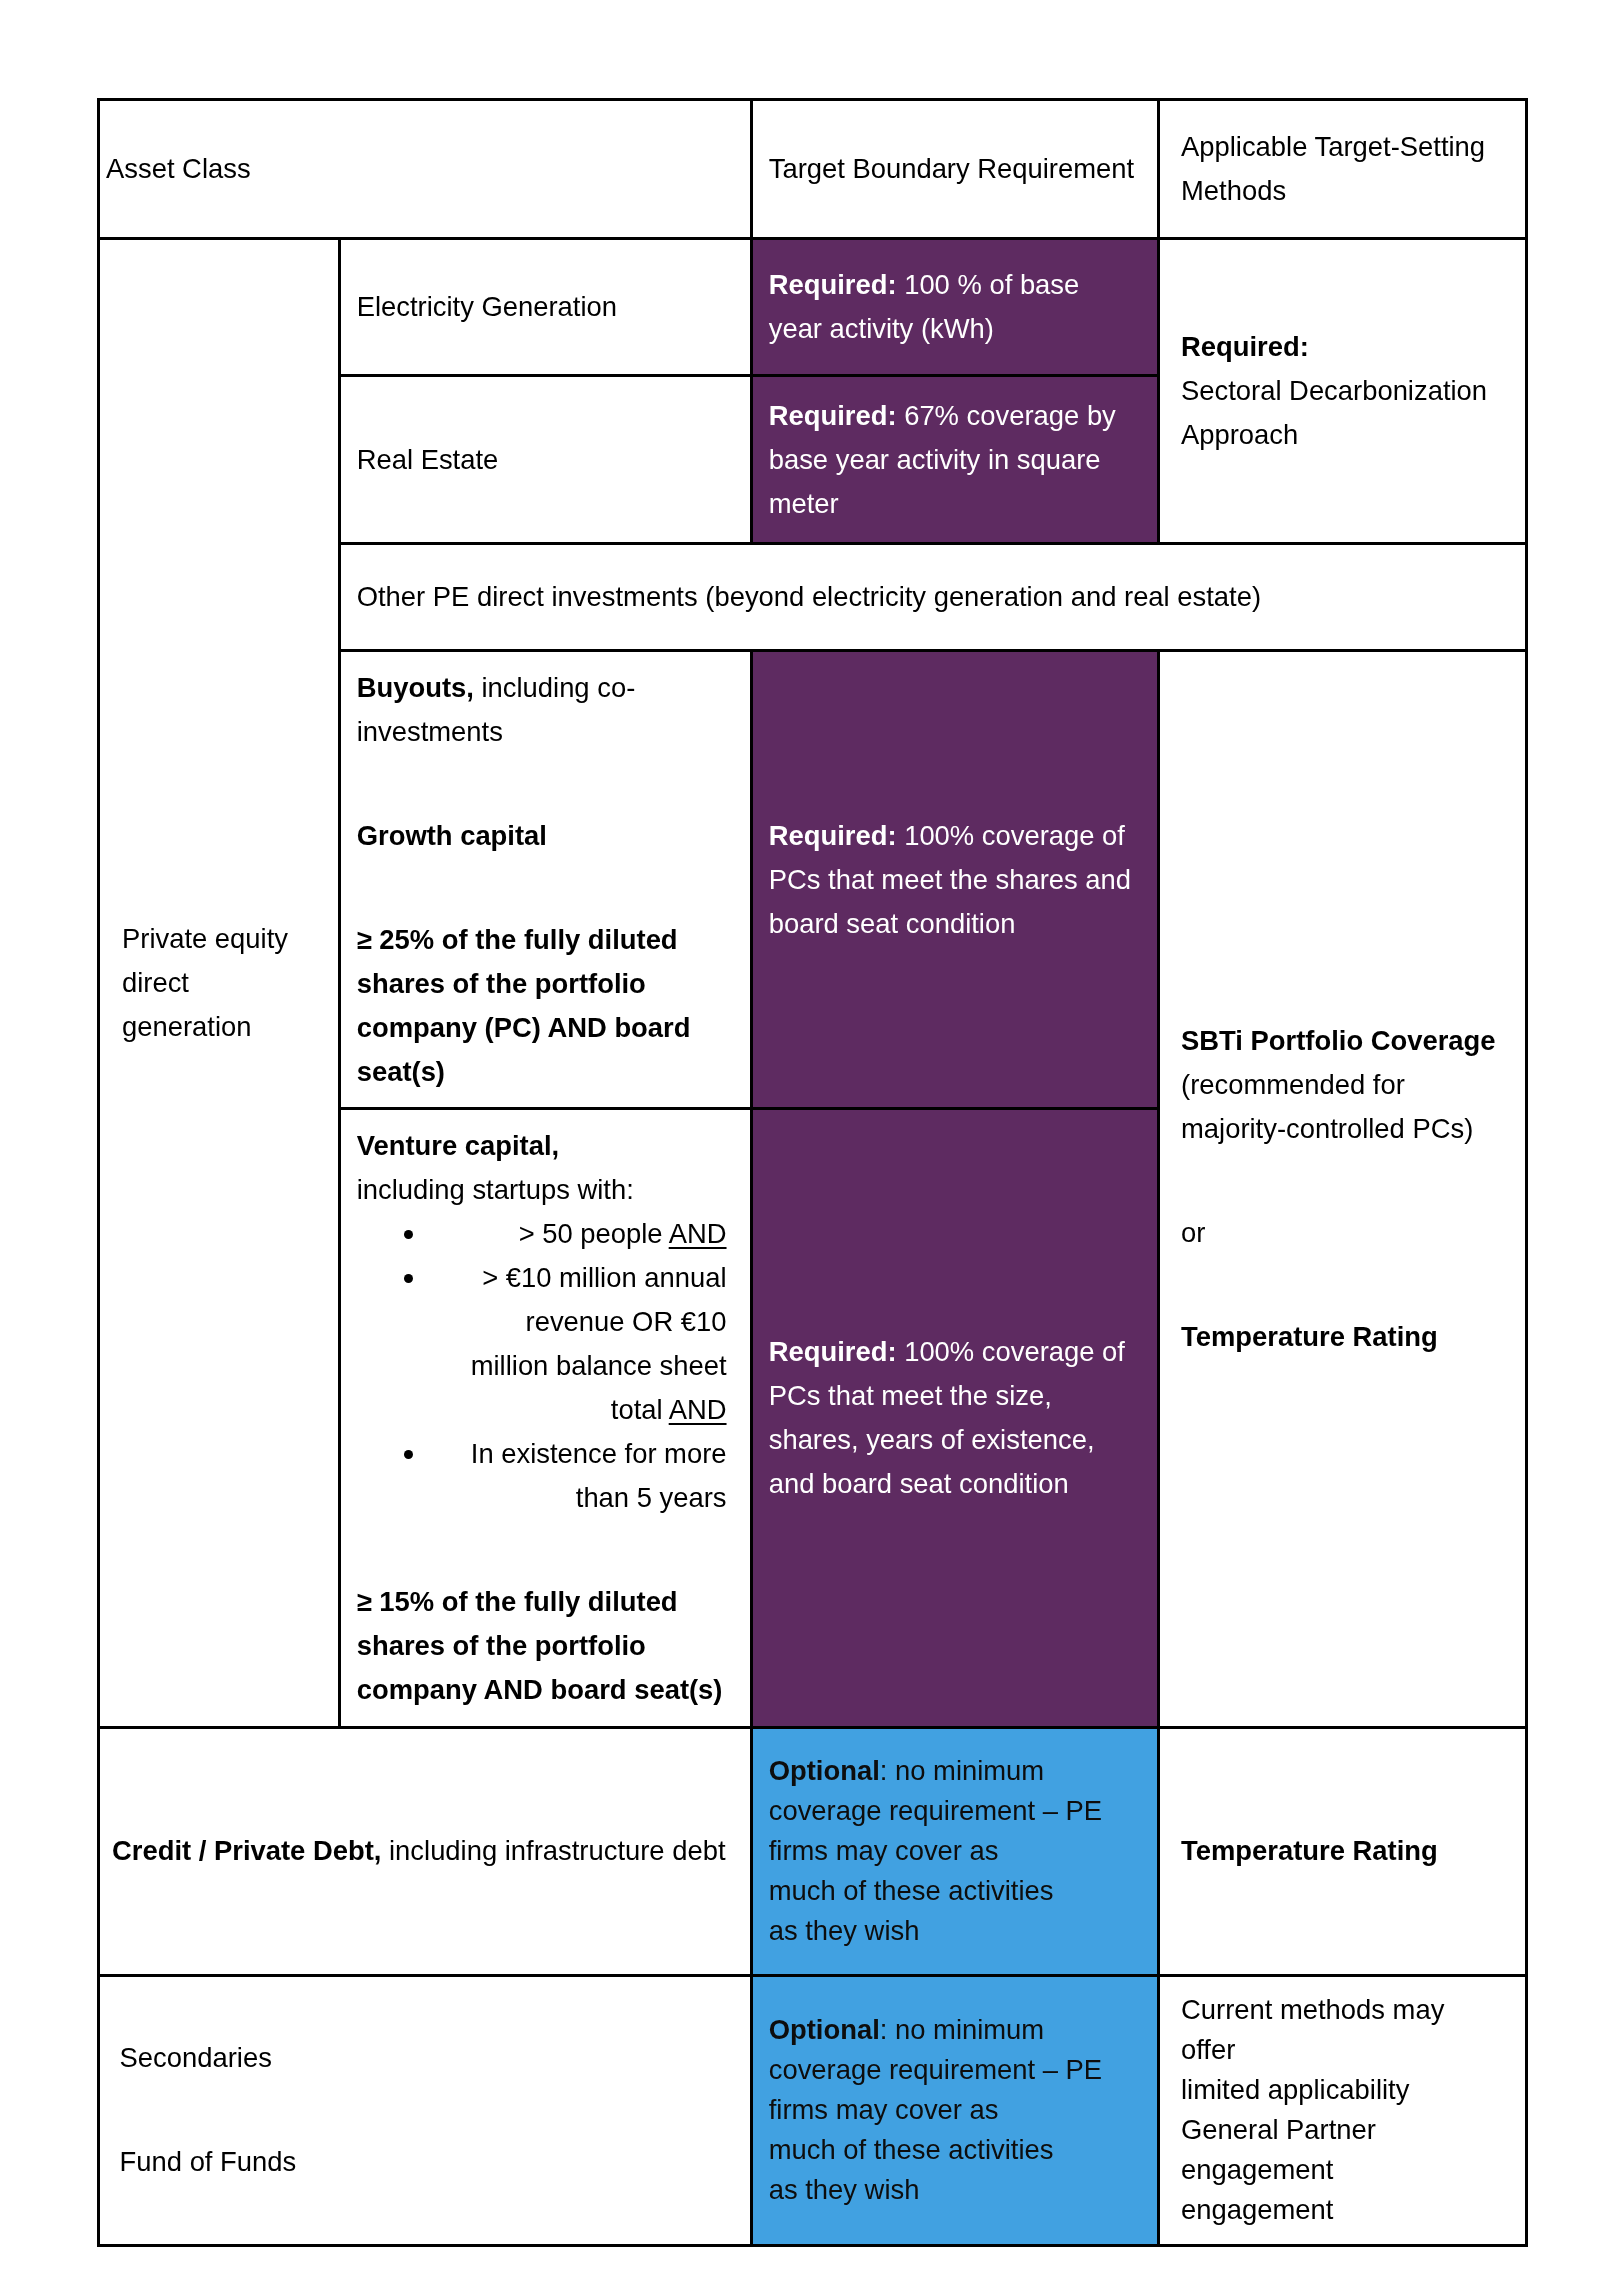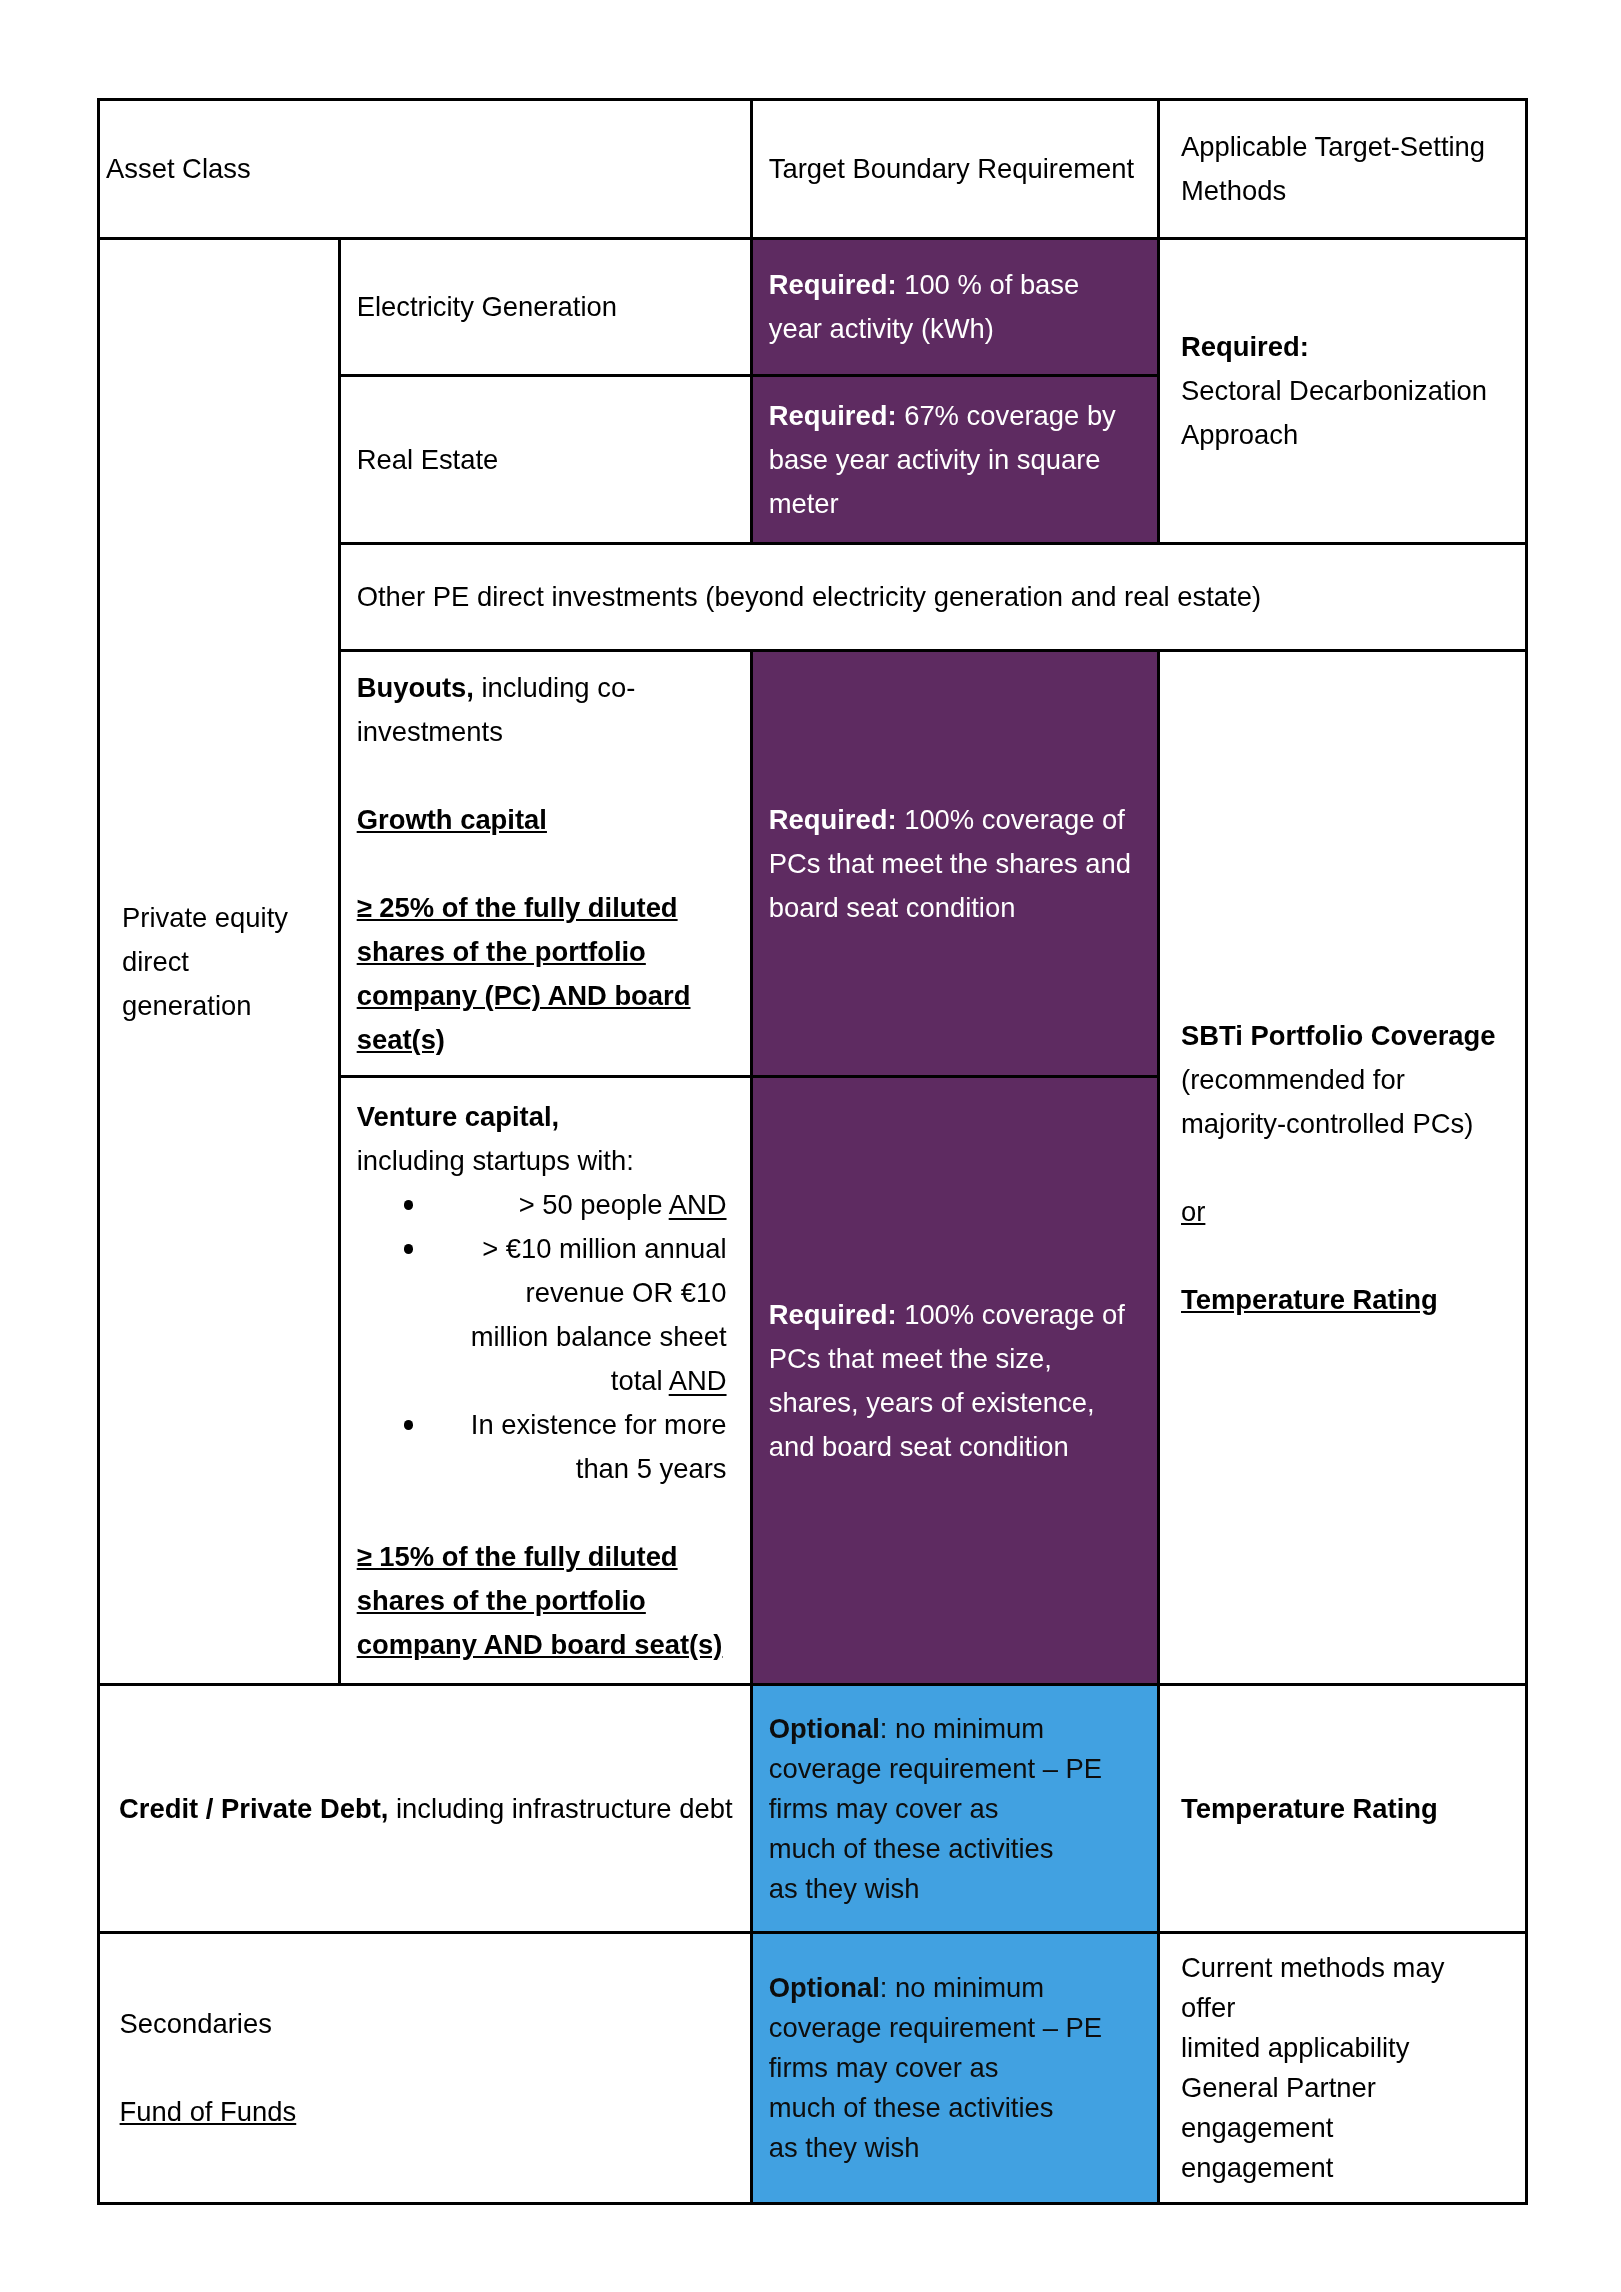--- a/index.html
+++ b/index.html
@@ -35,21 +35,21 @@
     color: var(--purple-text, #fff);
   }
   td.blue {
     background: var(--blue-bg, #41a1e1);
     color: var(--blue-text, #0d0d0d);
     line-height: 40px;
   }
   .tight { line-height: 40px; }
 
   .para { margin: 0; }
-  .mt { margin-top: 44px; text-decoration: underline; }
+  .mt { margin-top: 60px; }
 
   ul.bullets {
     list-style: none; margin: 0; padding: 0 5.9px 0 98px; text-align: right;
   }
   ul.bullets li { position: relative; line-height: 44px; }
   ul.bullets li .dot {
     position: absolute; left: -51px; top: 17.6px;
     width: 9.8px; height: 9.8px; border-radius: 50%;
     background: currentColor; display: block;
   }
@@ -153,21 +153,21 @@
           </li>
         </ul>
         <div class="para mt b">≥ 15% of the fully diluted shares of the portfolio company AND board seat(s)</div>
       </td>
       <td class="purple">
         <span class="b">Required:</span><span> 100% coverage of PCs that meet the size, shares, years of existence, and board seat condition</span>
       </td>
     </tr>
 
     <tr style="height:248px">
-      <td colspan="2" style="padding-left:19px">
+      <td colspan="2" style="padding-left:12px">
         <div class="para nowrap">
           <span class="b">Credit / Private Debt,</span><span> including infrastructure debt</span>
         </div>
       </td>
       <td class="blue">
         <div class="para">
           <span class="b">Optional</span><span>: no minimum</span>
         </div>
         <div class="para">coverage requirement – PE</div>
         <div class="para">firms may cover as</div>

